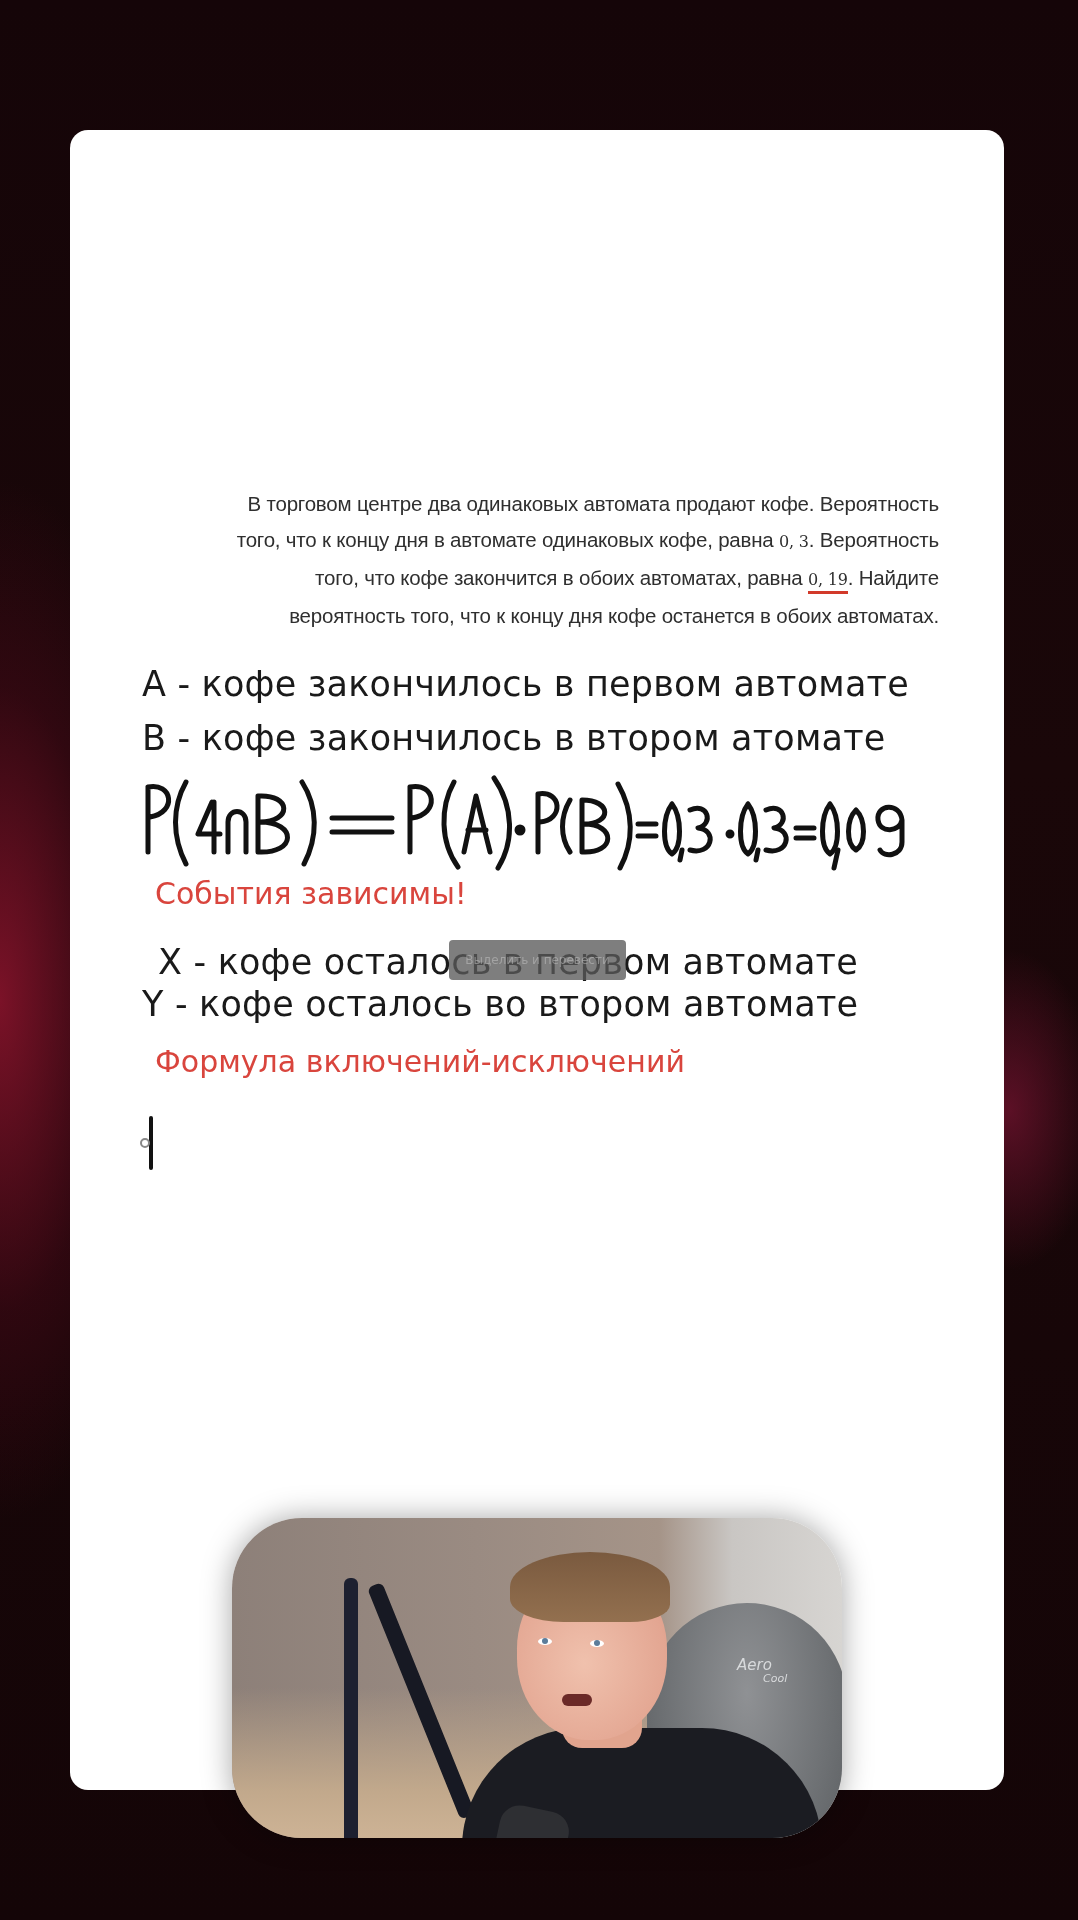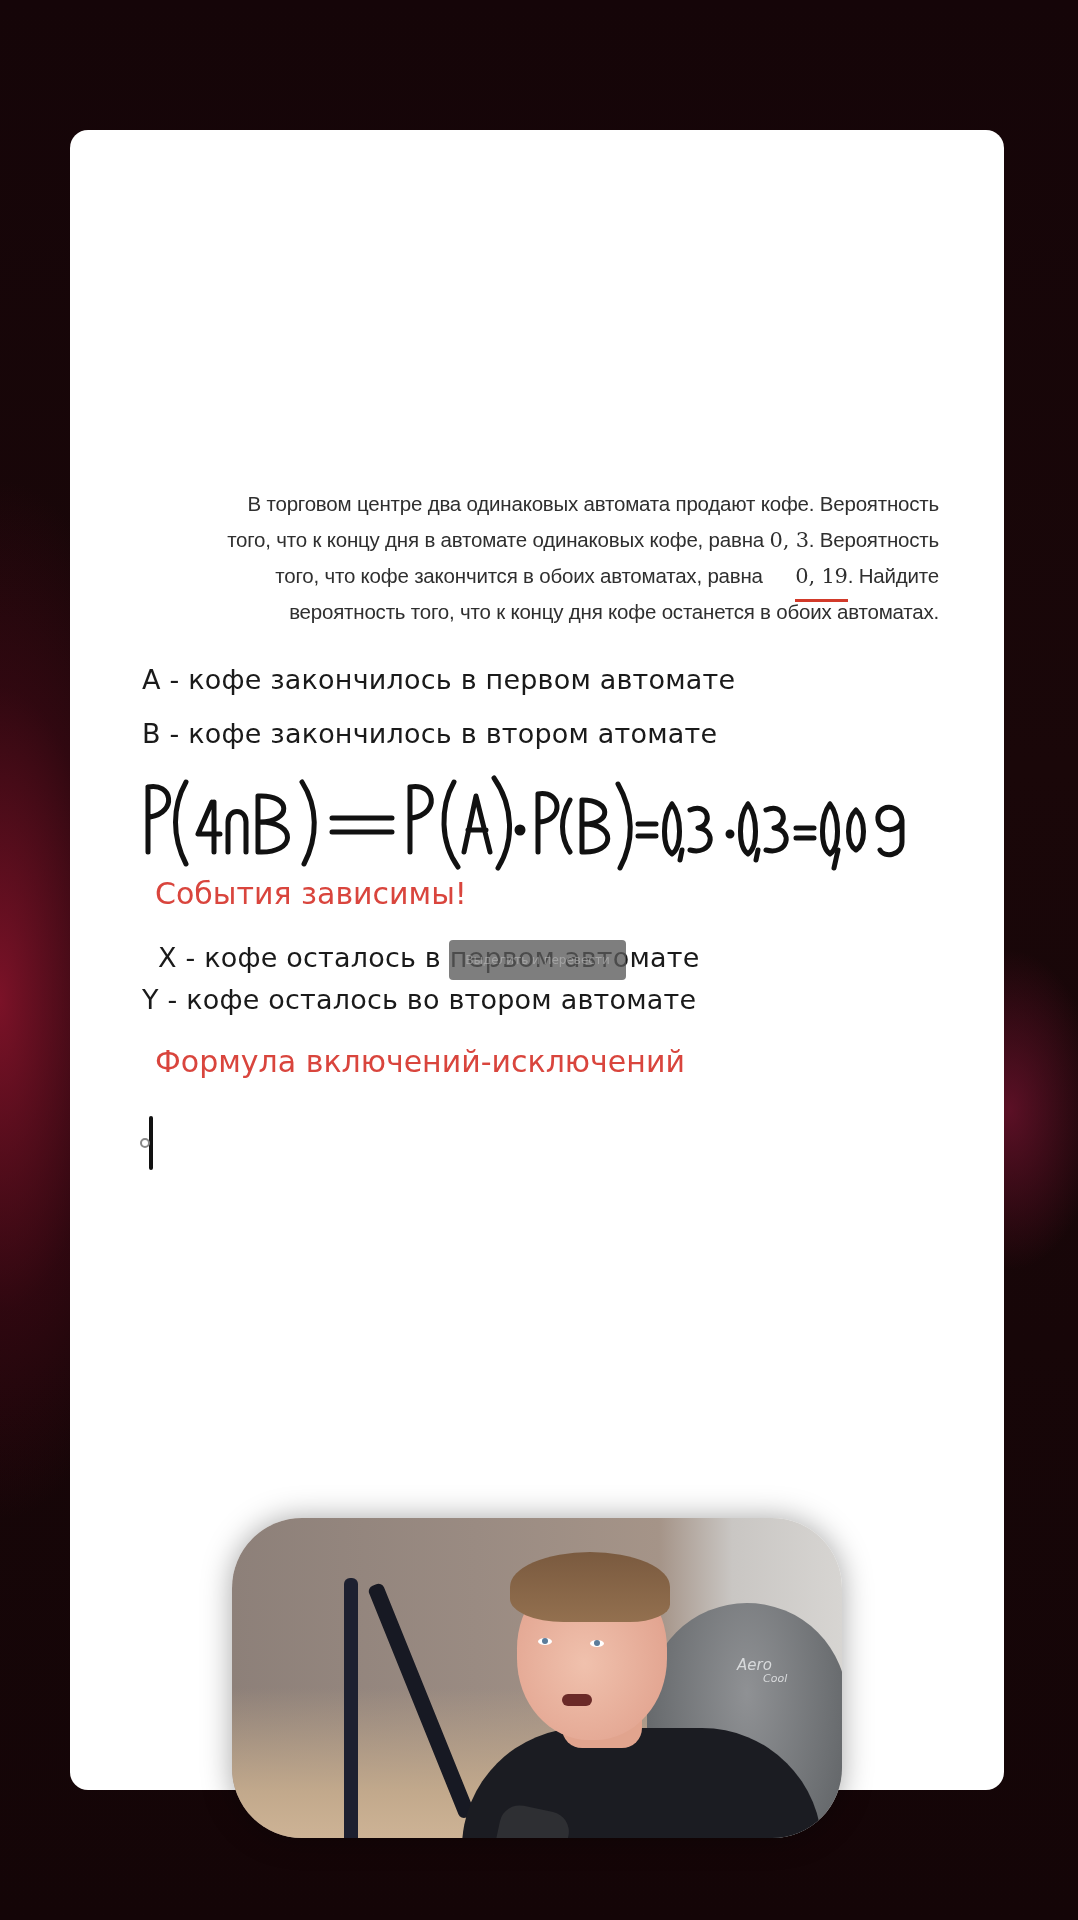--- a/index.html
+++ b/index.html
@@ -13,25 +13,25 @@
     }
     .card {
       position: absolute; left: 70px; top: 130px; width: 934px; height: 1660px;
       background: #ffffff; border-radius: 18px;
     }
     .problem {
       position: absolute; left: 139px; top: 486px; width: 800px;
       font-family: "Liberation Sans", sans-serif; font-size: 20.5px; line-height: 36px;
       color: #2f2f2f; letter-spacing: -0.2px; text-align: right;
     }
-    .problem .num { font-family: "DejaVu Serif", serif; font-size: 21px; }
-    .problem .uline { border-bottom: 3px solid #d23a2a; padding-bottom: 11px; margin-left: 27px; }
+    .problem .num { font-family: "DejaVu Serif", serif; font-size: 16px; }
+    .problem .uline { border-bottom: 3px solid #d23a2a; padding-bottom: 2px; }
     .def {
       position: absolute; left: 142px; font-family: "DejaVu Sans", sans-serif;
-      font-size: 27px; color: #1a1a1a; letter-spacing: 0.2px; white-space: nowrap;
+      font-size: 35px; color: #1a1a1a; letter-spacing: 0.2px; white-space: nowrap;
     }
     .red {
       position: absolute; left: 155px; font-family: "DejaVu Sans", sans-serif;
       font-size: 30px; color: #d9453d; white-space: nowrap; font-weight: normal;
     }
     .formula {
       position: absolute; left: 142px; top: 772px; width: 780px; height: 100px;
     }
     .formula svg { width: 780px; height: 100px; }
     .tooltip {

